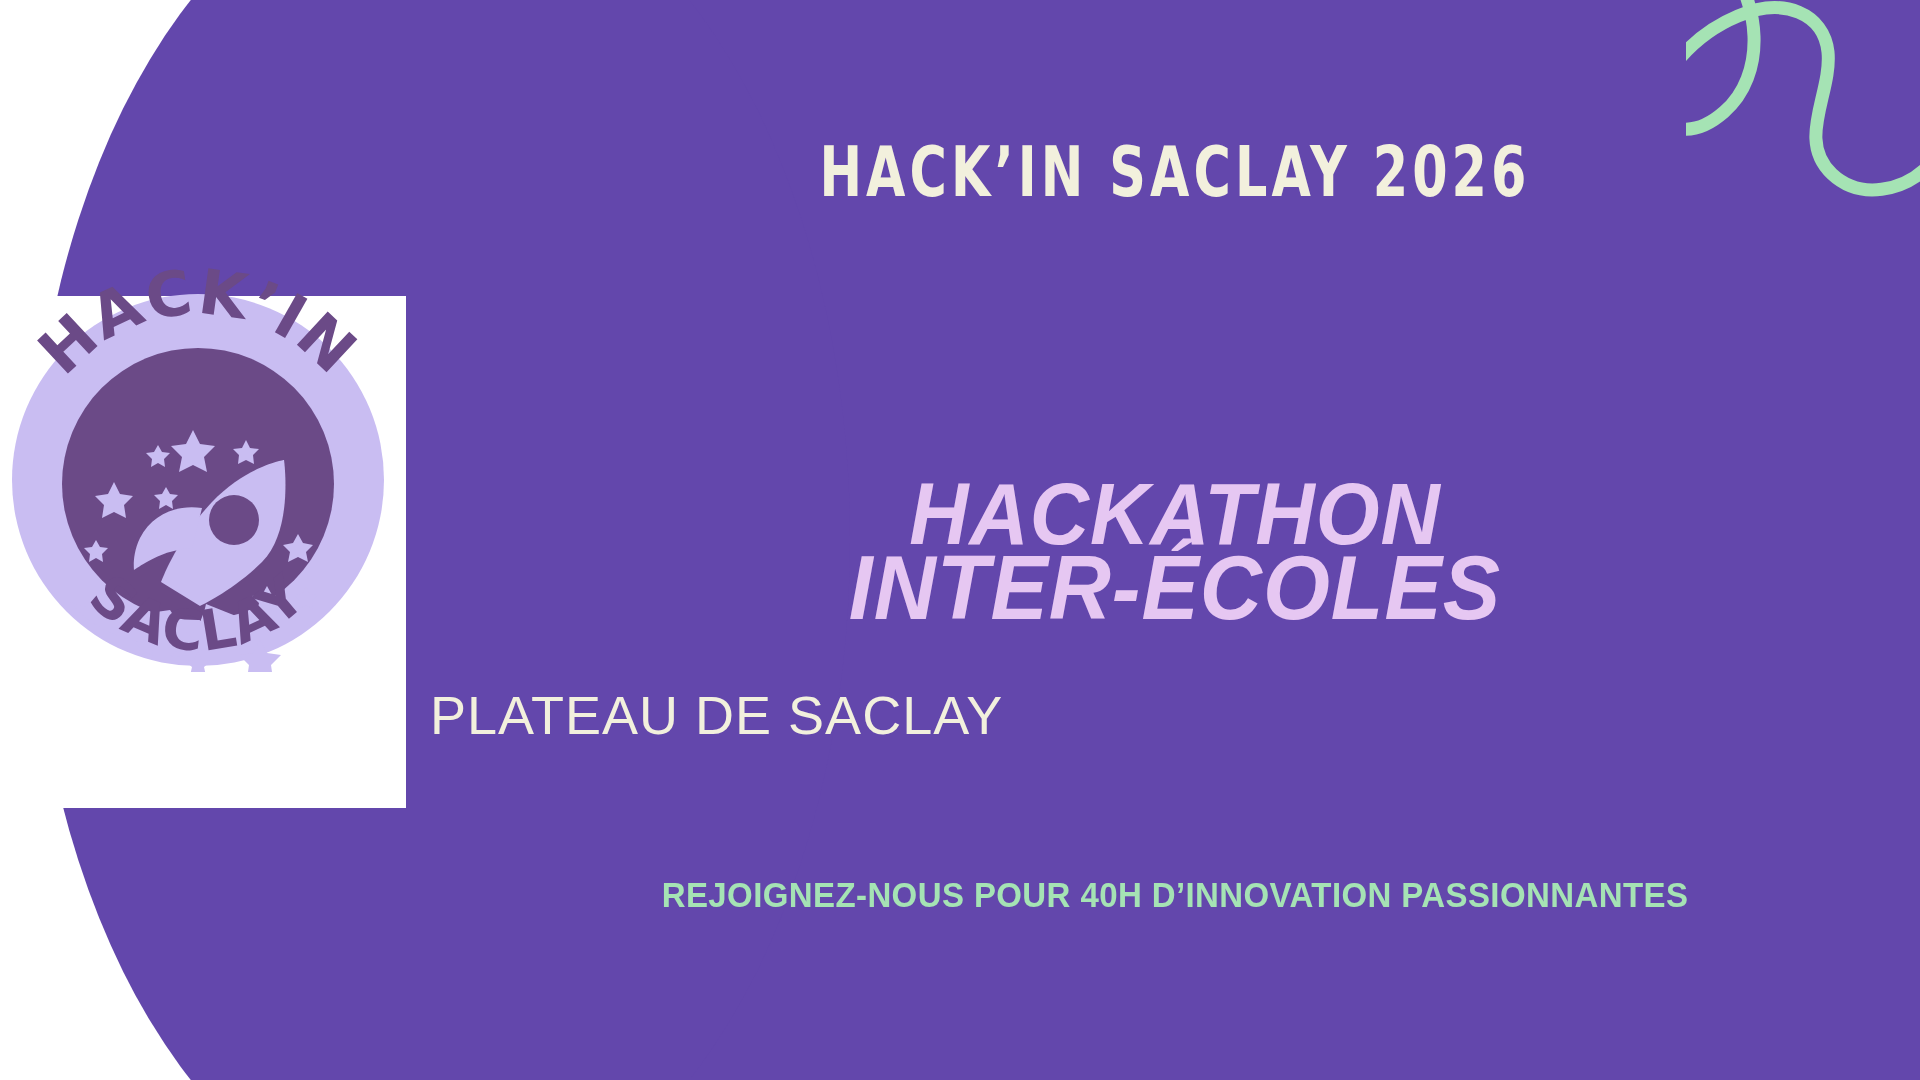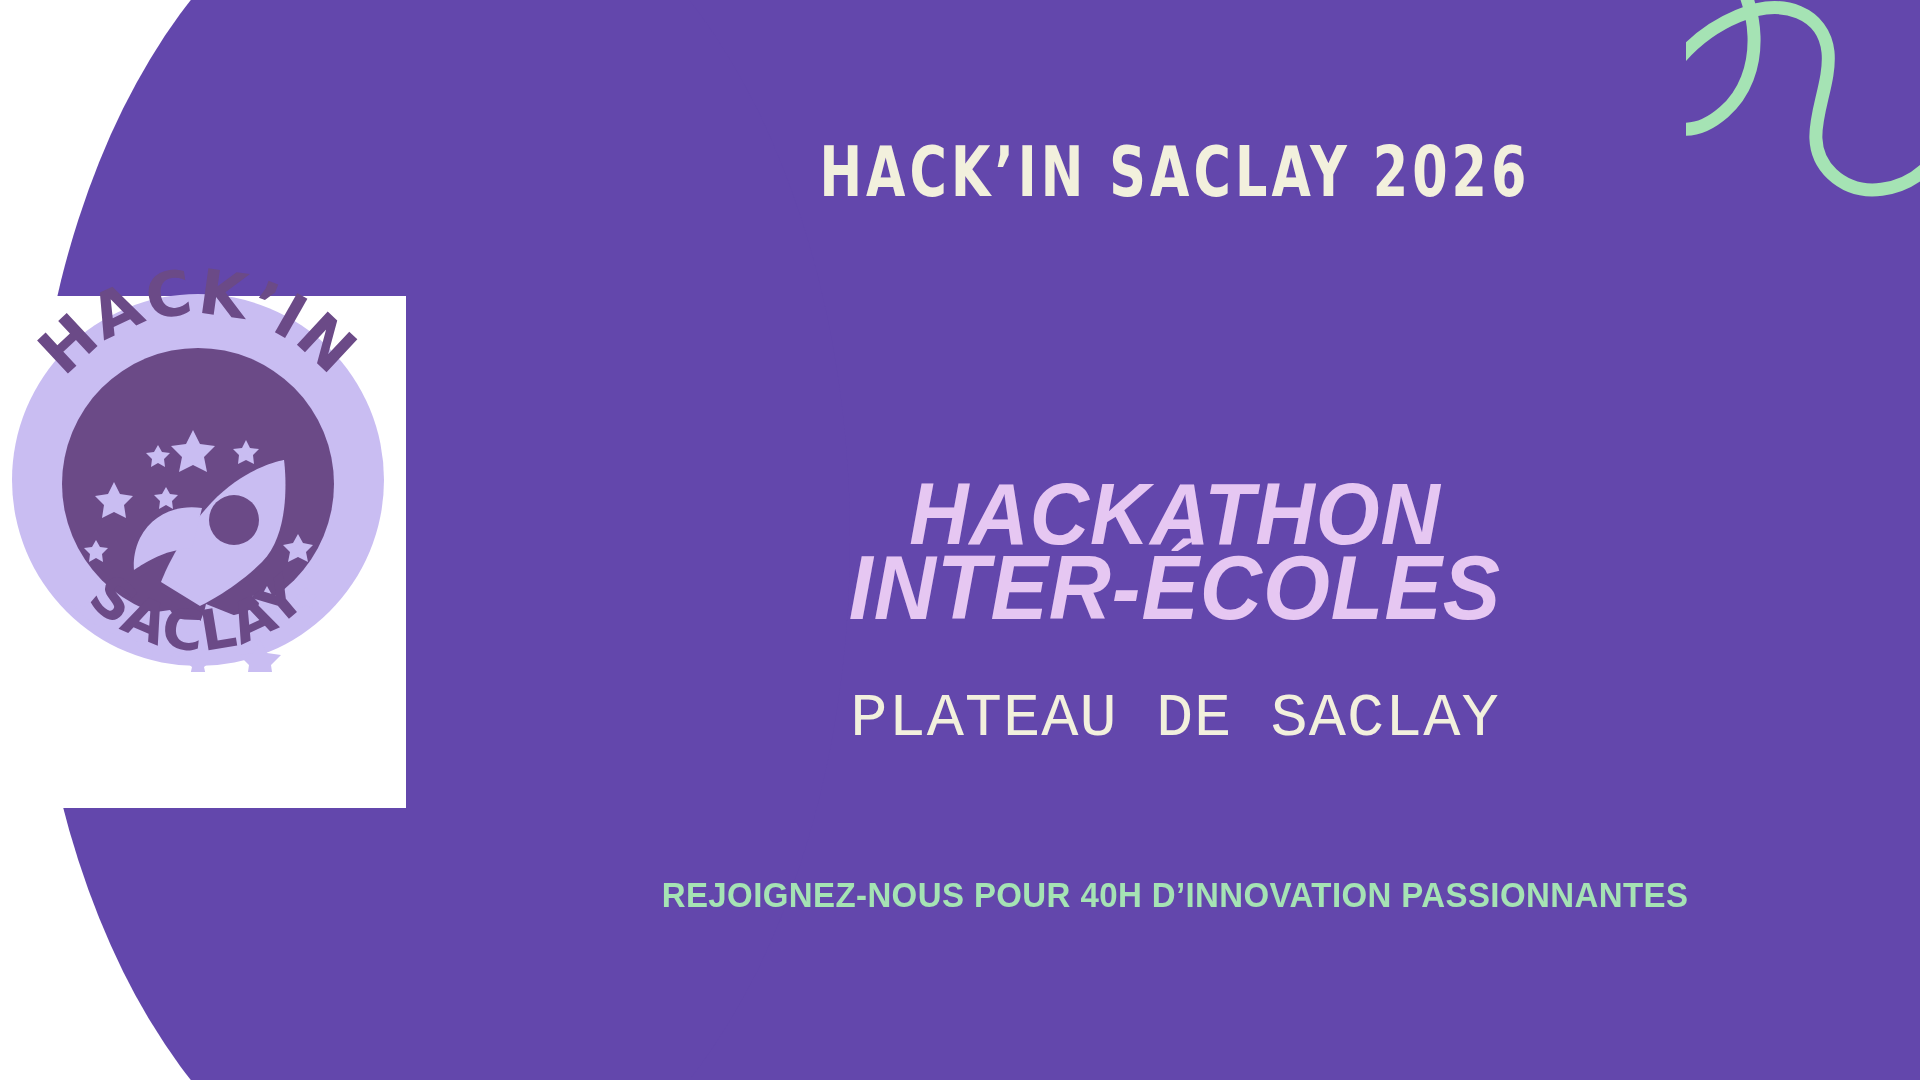--- a/index.html
+++ b/index.html
@@ -115,25 +115,24 @@
     transform: scaleY(1.06);
   }
   .headline-2 {
     font-size: 86px;
   }
 
   .subheadline {
     position: absolute;
     left: 0; right: 0;
     top: 688px;
-    text-align: center;
     color: #f2f0dd;
-    font-family: Liberation Mono, monospace;
+    font-family: Liberation Sans, sans-serif;
     font-weight: normal;
-    font-size: 62px;
+    font-size: 54px;
     line-height: 1;
     letter-spacing: 1px;
     white-space: nowrap;
   }
 
   .tagline {
     position: absolute;
     left: 0; right: 0;
     top: 878px;
     text-align: center;

